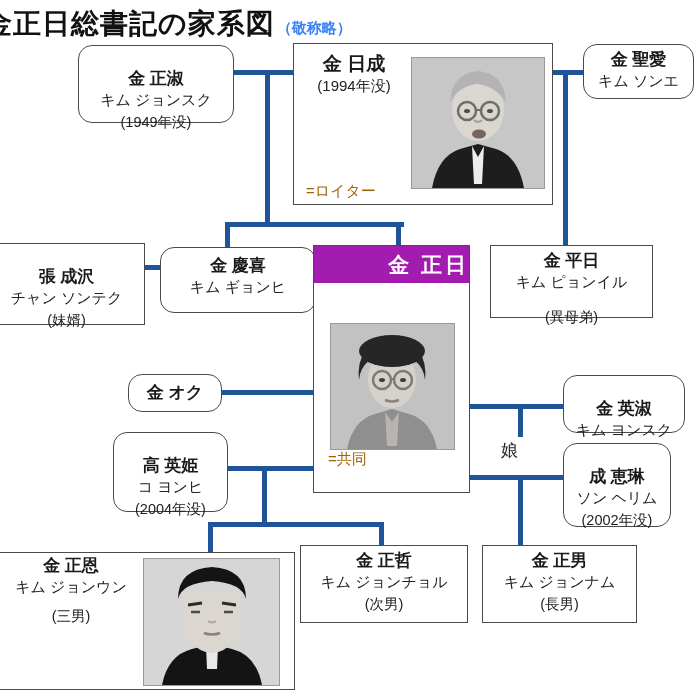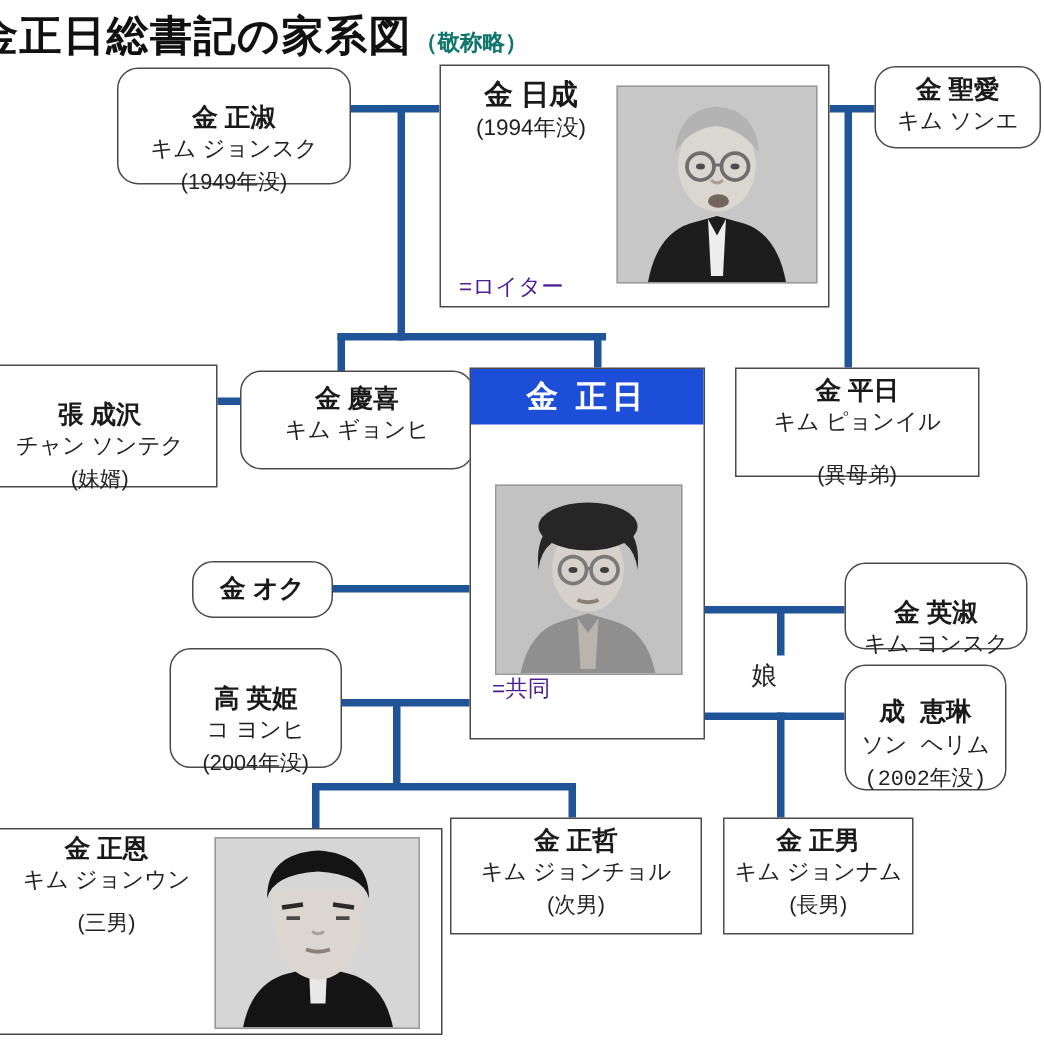--- a/index.html
+++ b/index.html
@@ -2,43 +2,43 @@
 <html><head>
 <meta charset="utf-8">
 <style>
   html,body{margin:0;padding:0;background:#fff;}
   #canvas{
     position:relative;width:696px;height:696px;overflow:hidden;
     font-family:"Liberation Sans",sans-serif;background:#fff;color:#1a1a1a;
   }
   .title{position:absolute;left:-16px;top:5px;white-space:nowrap;}
   .title .main{font-size:28px;font-weight:bold;letter-spacing:1px;color:#111;}
-  .title .note{font-size:15px;font-weight:bold;color:#0f766e;margin-left:2px;}
+  .title .note{font-size:15px;font-weight:bold;color:#3b82f6;margin-left:2px;}
   .line{position:absolute;background:#1f5499;z-index:1;}
   .box{
     position:absolute;background:#fff;border:1.5px solid #4a4a4a;
     z-index:2;box-sizing:border-box;text-align:center;
     display:flex;flex-direction:column;align-items:center;
   }
   .rounded{border-radius:14px;}
   .name{font-size:17px;font-weight:bold;line-height:22px;white-space:nowrap;}
   .reading{font-size:15px;line-height:20px;white-space:nowrap;color:#222;}
   .note{font-size:14.5px;line-height:19px;margin-top:3px;white-space:nowrap;color:#222;}
-  .credit{font-size:15px;color:#4c1d95;white-space:nowrap;}
+  .credit{font-size:15px;color:#a16207;white-space:nowrap;}
   .photo{position:absolute;border:1px solid #999;overflow:hidden;background:#c9c9c9;}
   .photo svg{display:block;}
   
   #box-kim-il-sung{padding:16px;}
   #kis-nameblock{position:absolute;left:0;top:8px;width:120px;}
   #kis-nameblock .name{font-size:19px;line-height:24px;}
   #kis-credit{position:absolute;left:12px;top:138px;}
   #box-kim-jong-il{padding:0;}
   #kji-header{
-    position:absolute;left:0;top:0;right:0;height:37px;background:#1d4ed8;
-    display:flex;align-items:center;justify-content:center;
+    position:absolute;left:0;top:0;right:0;height:37px;background:#a21caf;
+    display:flex;align-items:center;justify-content:flex-end;
   }
   #kji-header .name{color:#fff;font-size:21px;letter-spacing:3px;}
   #kji-credit{position:absolute;left:14px;top:204px;}
   #box-kim-jong-un{padding:0;}
   #kju-nameblock{position:absolute;left:10px;top:2px;width:150px;}
   .daughter{position:absolute;left:501px;top:439px;font-size:17px;z-index:2;color:#222;}
   .pad4{padding-top:4px;text-align:center;}
   .pad6{padding-top:22px;}
   .pad8{padding-top:7px;}
   .center1{justify-content:center;}
@@ -156,21 +156,21 @@
     <div class="note">(2004年没)</div>
   </div>
 
   <div class="box rounded pad6" style="left:563px;top:375px;width:122px;height:58px;">
     <div class="name">金 英淑</div>
     <div class="reading">キム ヨンスク</div>
   </div>
 
   <div class="daughter">娘</div>
 
-  <div class="box rounded pad6" style="left:563px;top:443px;width:108px;height:84px;font-family:Liberation Mono, monospace;">
+  <div class="box rounded pad6" style="left:563px;top:443px;width:108px;height:84px;">
     <div class="name">成 恵琳</div>
     <div class="reading">ソン ヘリム</div>
     <div class="note">(2002年没)</div>
   </div>
 
   <div class="box" id="box-kim-jong-un" style="left:-15px;top:552px;width:310px;height:138px;">
     <div id="kju-nameblock">
       <div class="name">金 正恩</div>
       <div class="reading">キム ジョンウン</div>
       <div class="note" style="margin-top:10px;">(三男)</div>
@@ -191,19 +191,19 @@
       </svg>
     </div>
   </div>
 
   <div class="box pad4" style="left:300px;top:545px;width:168px;height:78px;">
     <div class="name">金 正哲</div>
     <div class="reading">キム ジョンチョル</div>
     <div class="note">(次男)</div>
   </div>
 
-  <div class="box pad4" style="left:482px;top:545px;width:127px;height:78px;">
+  <div class="box pad4" style="left:482px;top:545px;width:155px;height:78px;">
     <div class="name">金 正男</div>
     <div class="reading">キム ジョンナム</div>
     <div class="note">(長男)</div>
   </div>
 
 </div>
 
 </body></html>

